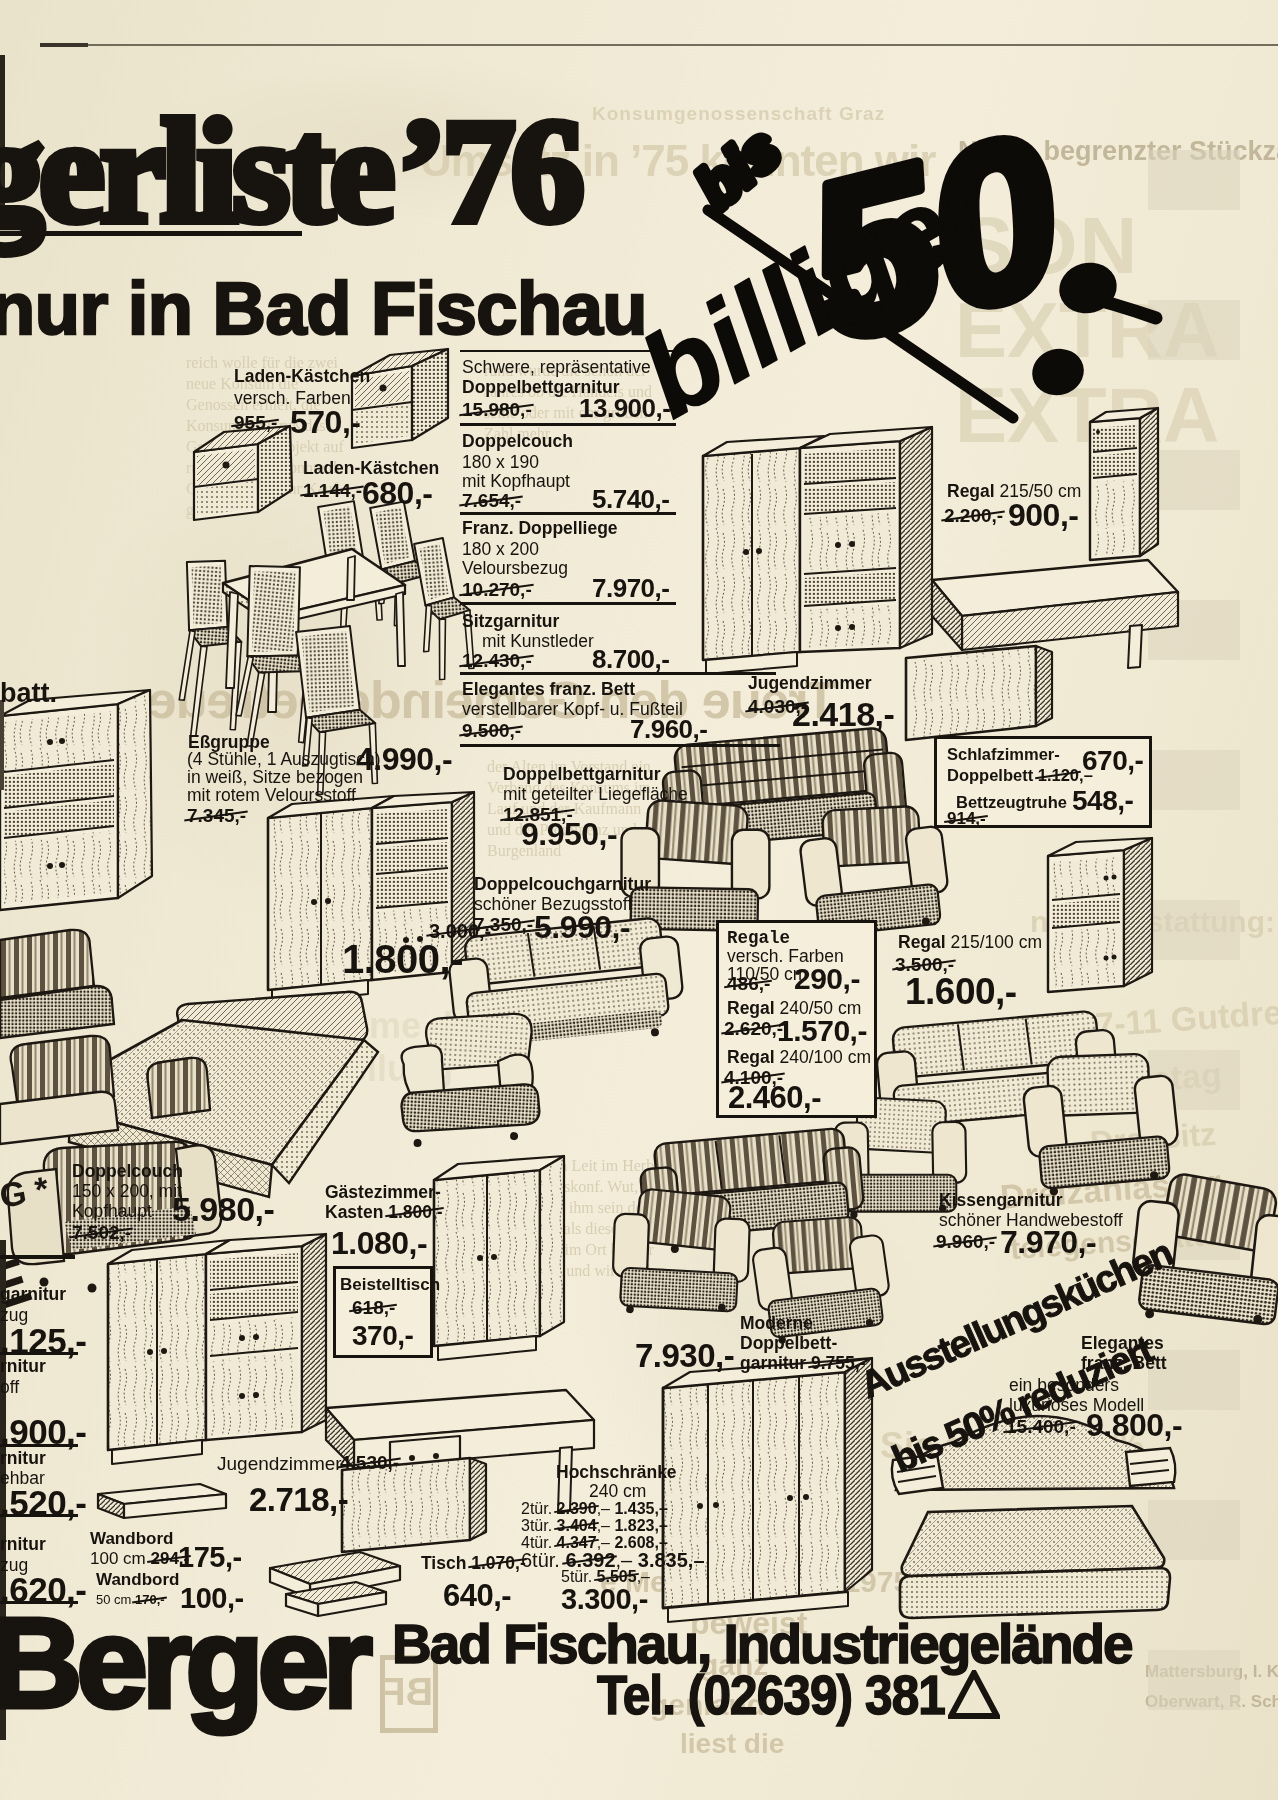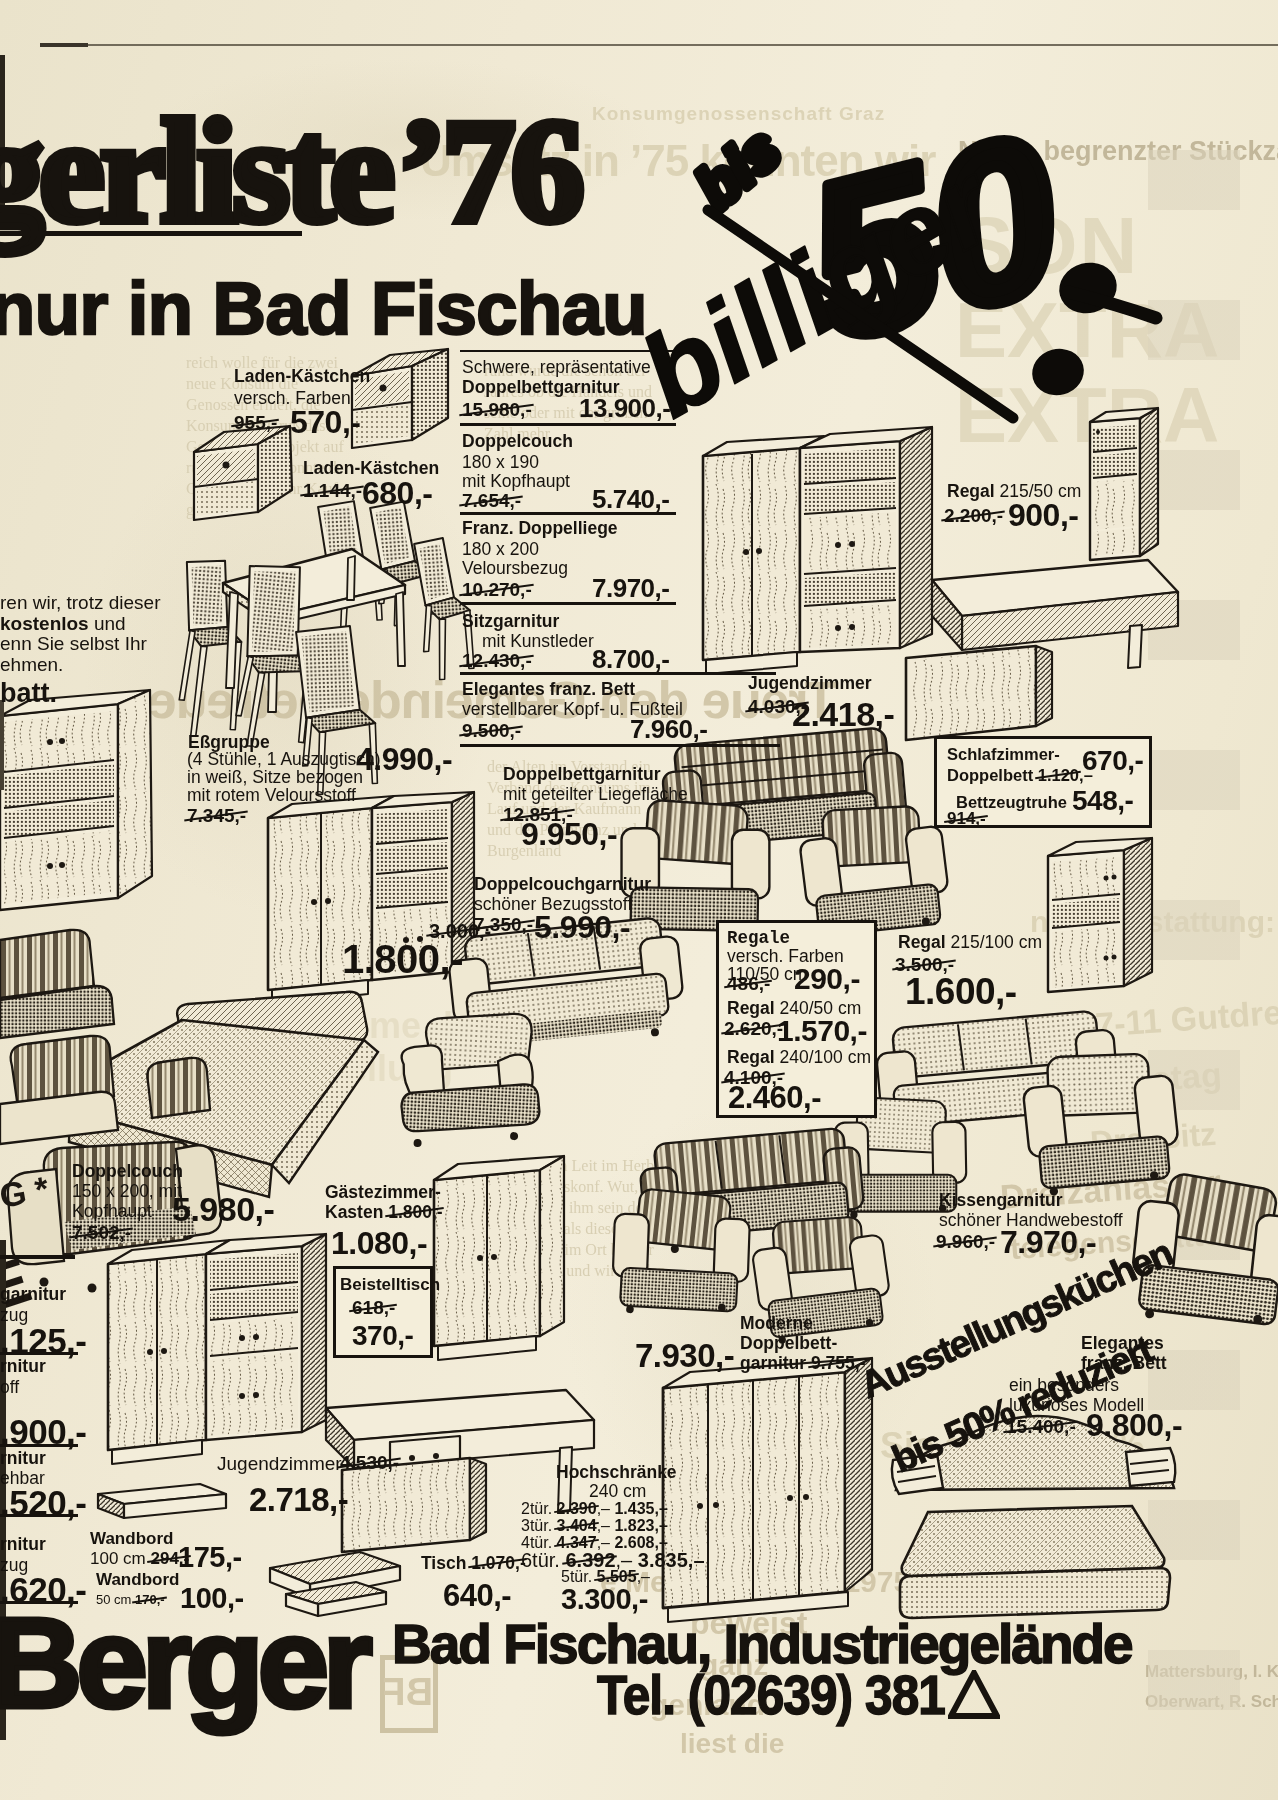--- a/index.html
+++ b/index.html
@@ -552,21 +552,20 @@
 <div class="rule" style="left:0px;top:55px;width:5px;height:160px;background:#2a251c;"></div>
 <div class="rule" style="left:0px;top:700px;width:4px;height:90px;background:#474033;"></div>
 <div class="rule" style="left:0px;top:1240px;width:6px;height:500px;background:#2a251c;"></div>
 
 <div class="ab" style="left:-30px;top:86px;font-family:'Liberation Serif',serif;font-weight:bold;font-size:148px;letter-spacing:-5px;-webkit-text-stroke:8px #17130e;white-space:nowrap;">gerliste ’76</div>
 
 <div class="rule" style="left:0px;top:231px;width:302px;height:5px;"></div>
 
 <div class="ab" style="left:-10px;top:266px;font-weight:bold;font-size:74px;letter-spacing:-0.5px;-webkit-text-stroke:2.5px #17130e;white-space:nowrap;">nur in Bad Fischau</div>
 
-<div class="ab" style="left:0px;top:593px;font-size:19px;line-height:20.6px;white-space:nowrap;">ren wir, trotz dieser<br><b>kostenlos</b> und<br>enn Sie selbst Ihr<br>ehmen.</div>
 
 <div class="ab" style="left:0px;top:678px;font-size:27px;font-weight:bold;">batt.</div>
 
 <div class="lb" style="left:234px;top:366px;">Laden-Kästchen</div>
 <div class="rg" style="left:234px;top:388px;">versch. Farben</div>
 <div class="sp" style="left:234px;top:412px;"><span class="st">955,-</span></div>
 <div class="bx" style="left:290px;top:406px;">570,-</div>
 
 <div class="lb" style="left:303px;top:458px;">Laden-Kästchen</div>
 <div class="sp" style="left:303px;top:480px;"><span class="st">1.144,-</span></div>

